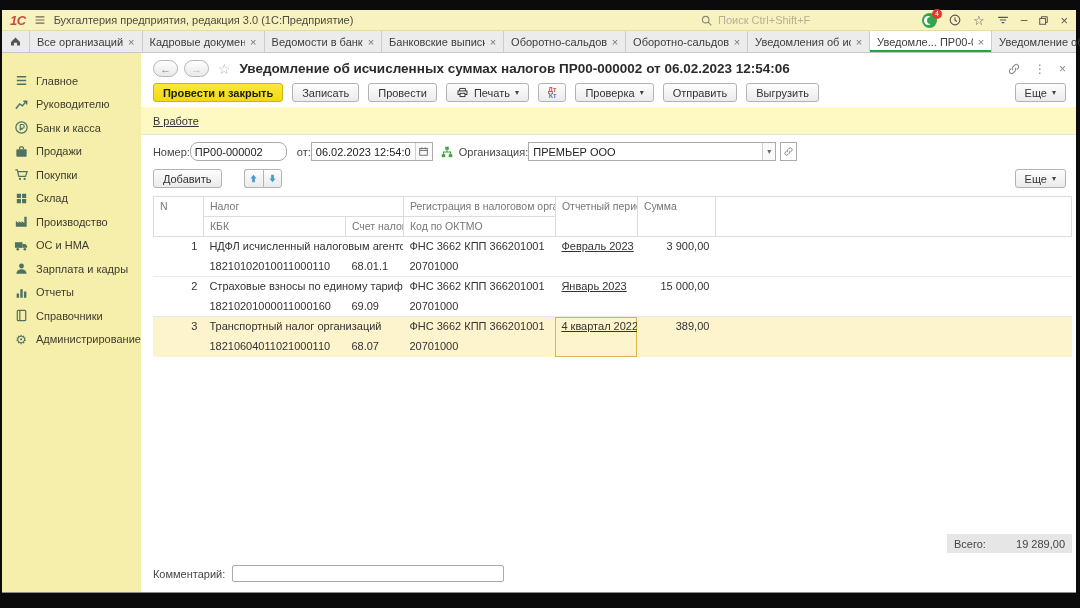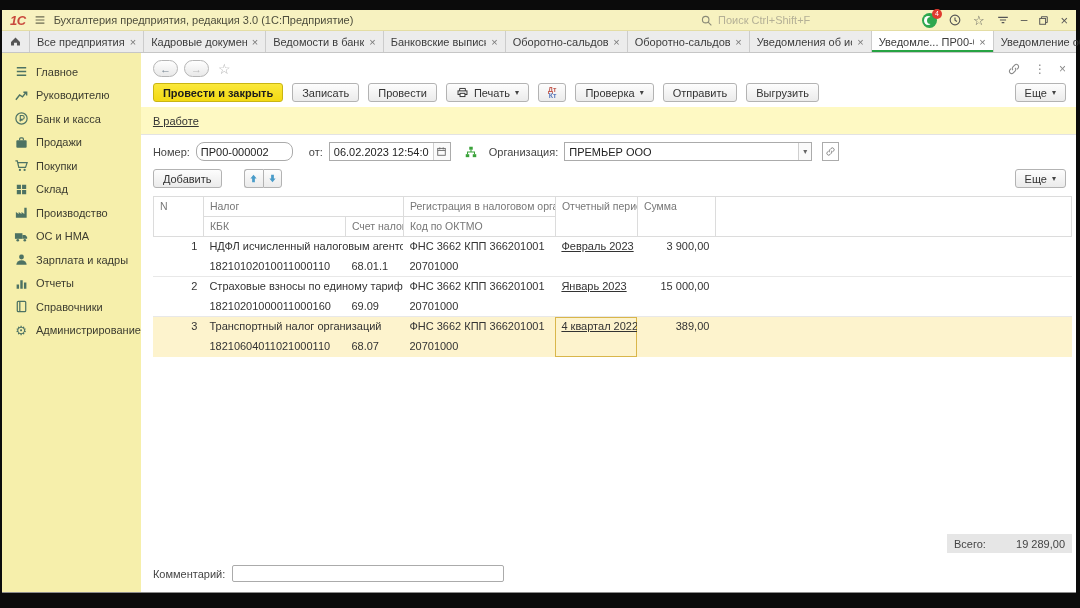--- a/index.html
+++ b/index.html
@@ -34,21 +34,21 @@
   .tabbar { flex:0 0 22px; background:#ececec; border-bottom:1px solid #c6c6c6; display:flex; align-items:stretch; }
   .tab { display:flex; align-items:center; gap:5px; padding:0 7px; font-size:11px; color:#3c3c3c;
          border-right:1px solid #cccccc; white-space:nowrap; max-width:122px; cursor:pointer; }
   .tab .tlbl { overflow:hidden; }
   .tab.home { color:#555; }
   .tab.active { background:#fff; box-shadow:inset 0 -2px 0 #27a343; }
   .tclose { color:#777; font-size:11px; flex:0 0 auto; }
 
   
   .main { flex:1; display:flex; min-height:0; }
-  .sidebar { flex:0 0 120px; background:#f6efab; padding-top:7px; }
+  .sidebar { flex:0 0 120px; background:#f6efab; padding-top:16px; }
   .s-item { height:23.5px; display:flex; align-items:center; gap:7px; padding-left:11px;
             font-size:11px; color:#3c3c30; cursor:pointer; white-space:nowrap; }
   .s-ic { width:16px; height:16px; color:#4d7263; display:flex; align-items:center; justify-content:center; flex:0 0 16px; }
   .content { flex:1; background:#fff; display:flex; flex-direction:column; min-width:0; }
 
   
   .navrow { display:flex; align-items:center; gap:6px; padding:7px 10px 3px 12px; }
   .navbtn { width:25px; height:17px; border:1px solid #b5b5b5; border-radius:9px;
             background:linear-gradient(#fefefe,#e9e9e9); font-size:11px;
             display:flex; align-items:center; justify-content:center; }
@@ -69,21 +69,21 @@
   .dtkt { display:flex; flex-direction:column; line-height:1; font-size:6.5px; font-weight:bold; }
   .dtkt i { font-style:normal; }
   .dtkt i:first-child { align-self:flex-start; color:#c05a50; }
   .dtkt i:last-child  { align-self:flex-end;  color:#5577bb; margin-top:-1px; }
 
   
   .statusband { background:#fef9c3; border-bottom:1px solid #e3e3e3; padding:4px 12px 5px; }
   .statuslink { font-size:11px; color:#333; text-decoration:underline; cursor:pointer; }
 
   
-  .fieldsrow { display:flex; align-items:center; gap:6px; padding:7px 10px 5px 12px; font-size:11px; color:#444; }
+  .fieldsrow { display:flex; align-items:center; padding:7px 10px 5px 12px; font-size:11px; color:#444; }
   .inputwrap { display:flex; height:19px; border:1px solid #ababab; background:#fff; align-items:stretch; }
   .inputwrap input { border:none; outline:none; font-size:11px; color:#222; padding:0 4px;
                      font-family:inherit; width:100%; background:transparent; }
   .wrapbtn { flex:0 0 17px; border-left:1px solid #cfcfcf; display:flex; align-items:center;
              justify-content:center; background:#fafafa; color:#666; font-size:8px; }
   .linkbtn { width:17px; height:19px; border:1px solid #ababab; margin-left:4px; display:flex;
              align-items:center; justify-content:center; color:#777; background:#fff; }
   .orgicon { color:#3aa23a; margin:0 5px 0 7px; display:flex; }
 
   
@@ -170,21 +170,21 @@
       </div>
     </div>
 
     <div class="tabbar">
       <div class="tab home">
         <svg width="13" height="13" viewBox="0 0 16 16">
             <path d="M2.5 8.5L8 3l5.5 5.5V13H9.8V9.5H6.2V13H2.5z" fill="currentColor"></path>
           </svg>
       </div>
       <div class="tab">
-        <span class="tlbl">Все предприятия</span>
+        <span class="tlbl">Все организаций</span>
         <span class="tclose">×</span>
       </div>
       <div class="tab">
         <span class="tlbl">Кадровые документы</span>
         <span class="tclose">×</span>
       </div>
       <div class="tab">
         <span class="tlbl">Ведомости в банк</span>
         <span class="tclose">×</span>
       </div>
@@ -321,20 +321,21 @@
           <span>Администрирование</span>
         </div>
       </div>
 
       <div class="content">
 
         <div class="navrow">
           <span class="navbtn back">←</span>
           <span class="navbtn fwd">→</span>
           <span class="navstar">☆</span>
+          <span class="doctitle">Уведомление об исчисленных суммах налогов ПР00-000002 от 06.02.2023 12:54:06</span>
           <span class="navicons">
             <span>
               <svg width="14" height="14" viewBox="0 0 16 16">
                   <path d="M6.8 9.2a2.6 2.6 0 010-3.7l2-2a2.6 2.6 0 013.7 3.7l-1.2 1.2M9.2 6.8a2.6 2.6 0 010 3.7l-2 2a2.6 2.6 0 01-3.7-3.7l1.2-1.2" stroke="currentColor" stroke-width="1.3" fill="none"></path>
                 </svg>
             </span>
             <span>⋮</span>
             <span>×</span>
           </span>
         </div>

